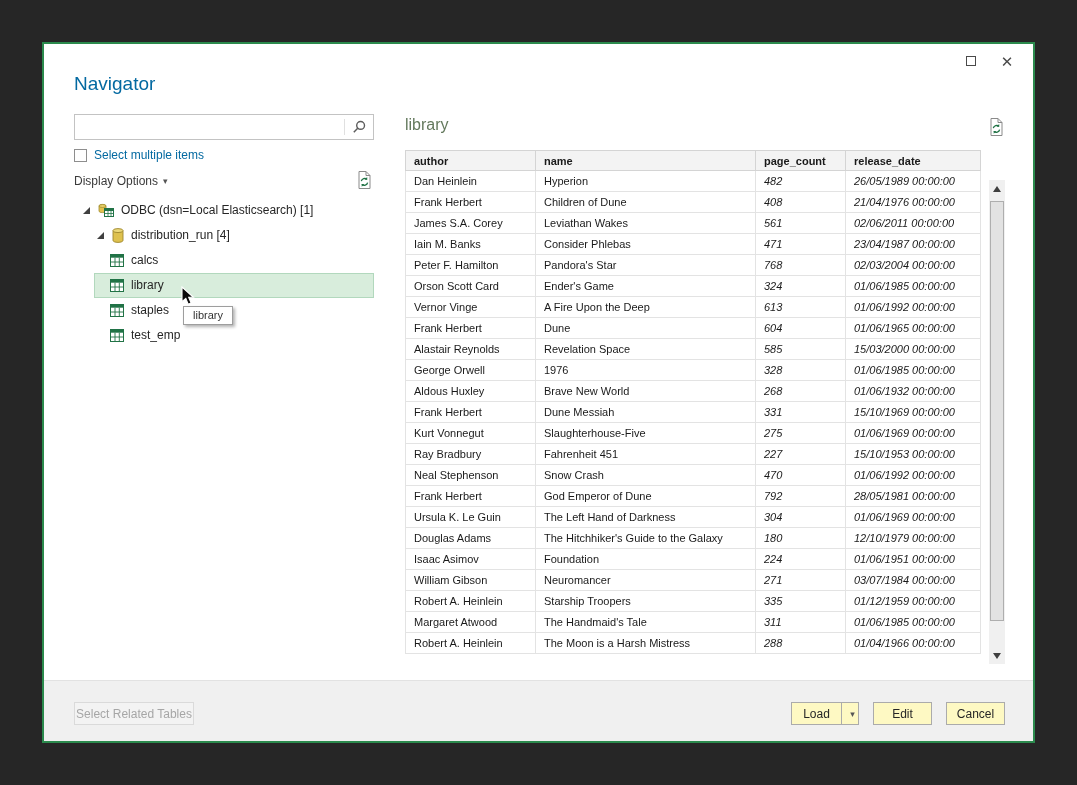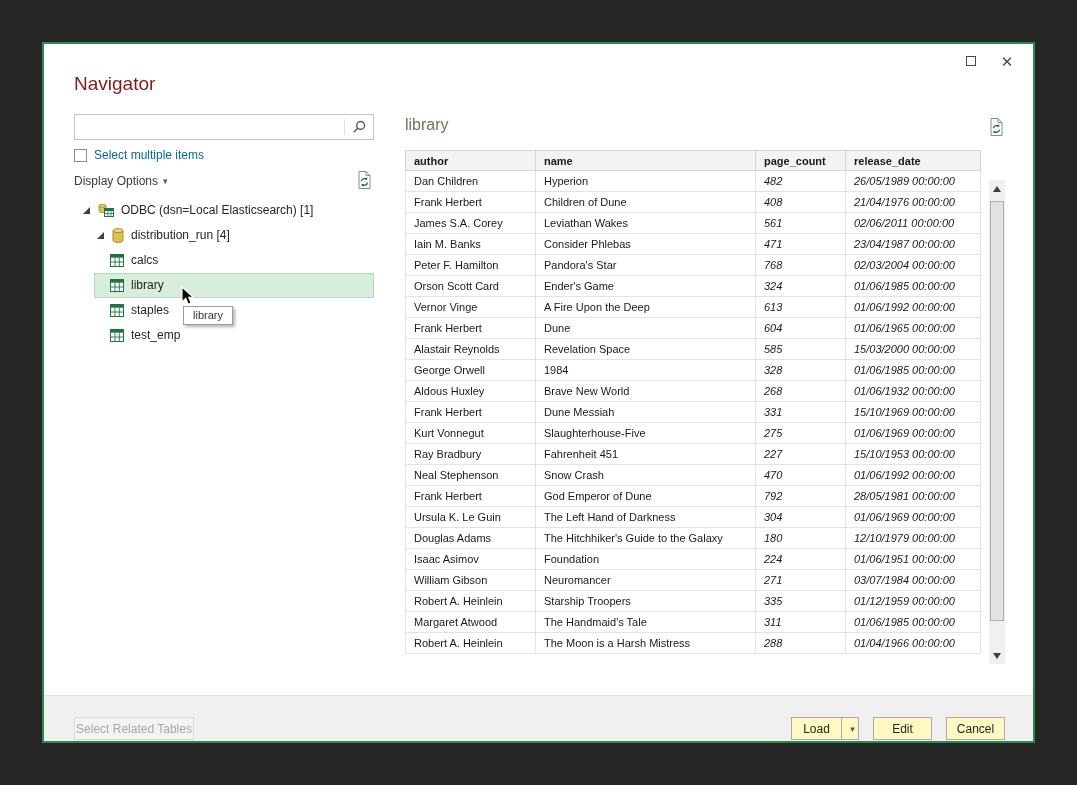--- a/index.html
+++ b/index.html
@@ -15,21 +15,21 @@
     position:absolute; left:42px; top:42px; width:993px; height:701px;
     background:#ffffff; border:2px solid #2b8a4d;
   }
   
   .win-controls { position:absolute; top:5px; right:12px; display:flex; gap:8px; z-index:5; }
   .win-btn { width:28px; height:24px; display:flex; align-items:center; justify-content:center;
              background:transparent; border:none; color:#4a4a4a; font-size:14px; cursor:pointer; }
   .max-glyph { width:10px; height:10px; border:1.5px solid #4a4a4a; display:inline-block; }
   .close-glyph { font-size:15px; color:#4a4a4a; line-height:1; }
 
-  .title { position:absolute; left:30px; top:29px; font-size:19px; color:#7f1d1d; }
+  .title { position:absolute; left:30px; top:29px; font-size:19px; color:#0369a1; }
 
   
   .search-box { position:absolute; left:30px; top:70px; width:300px; height:26px;
                 border:1px solid #c3c3c3; background:#fff; display:flex; align-items:center; }
   .search-input { flex:1; height:100%; border:none; outline:none; padding:0 8px; font-size:12px;
                   font-family:"Liberation Sans", sans-serif; background:transparent; }
   .search-sep { width:1px; height:16px; background:#e0e0e0; }
   .search-icon { width:28px; display:flex; align-items:center; justify-content:center; cursor:pointer; }
 
   
@@ -71,21 +71,21 @@
   
   .scrollbar { position:absolute; left:945px; top:136px; width:16px; height:484px; background:#f0f0f0; }
   .sb-btn { position:absolute; left:0; width:16px; height:17px; background:#f0f0f0; display:flex;
             align-items:center; justify-content:center; cursor:pointer; }
   .sb-btn.up { top:0; } .sb-btn.down { bottom:0; }
   .tri-up { width:0; height:0; border-left:4px solid transparent; border-right:4px solid transparent; border-bottom:6px solid #3f3f3f; }
   .tri-down { width:0; height:0; border-left:4px solid transparent; border-right:4px solid transparent; border-top:6px solid #3f3f3f; }
   .sb-thumb { position:absolute; left:1px; top:21px; width:14px; height:420px; background:#e2e2e2; border:1px solid #aeaeae; cursor:grab; }
 
   
-  .footer { position:absolute; left:0; bottom:0; width:100%; height:46px; background:#f0f0f0; border-top:1px solid #e2e2e2; }
+  .footer { position:absolute; left:0; bottom:0; width:100%; height:61px; background:#f0f0f0; border-top:1px solid #e2e2e2; }
   .btn { position:absolute; top:21px; height:23px; background:#fef9c3; border:1px solid #ababab;
          font-size:12px; color:#262626; font-family:"Liberation Sans", sans-serif; cursor:pointer; }
   .btn.select-related { left:30px; width:120px; background:#f3f3f3; border-color:#dadada; color:#a6a6a6; }
   .split-btn { position:absolute; left:747px; top:21px; display:flex; }
   .btn.load-main { position:static; width:50px; height:23px; border-right:none; }
   .btn.load-arrow { position:static; width:18px; height:23px; display:flex; align-items:center; justify-content:center; }
   .btn.edit { left:829px; width:59px; }
   .btn.cancel { left:902px; width:59px; }
 </style>
 </head>
@@ -256,21 +256,21 @@
       <thead>
           <tr>
             <th>author</th>
             <th>name</th>
             <th>page_count</th>
             <th>release_date</th>
           </tr>
         </thead>
       <tbody>
           <tr>
-            <td>Dan Children</td>
+            <td>Dan Heinlein</td>
             <td>Hyperion</td>
             <td class="num">482</td>
             <td class="num">26/05/1989 00:00:00</td>
           </tr>
           <tr>
             <td>Frank Herbert</td>
             <td>Children of Dune</td>
             <td class="num">408</td>
             <td class="num">21/04/1976 00:00:00</td>
           </tr>
@@ -311,21 +311,21 @@
             <td class="num">01/06/1965 00:00:00</td>
           </tr>
           <tr>
             <td>Alastair Reynolds</td>
             <td>Revelation Space</td>
             <td class="num">585</td>
             <td class="num">15/03/2000 00:00:00</td>
           </tr>
           <tr>
             <td>George Orwell</td>
-            <td>1984</td>
+            <td>1976</td>
             <td class="num">328</td>
             <td class="num">01/06/1985 00:00:00</td>
           </tr>
           <tr>
             <td>Aldous Huxley</td>
             <td>Brave New World</td>
             <td class="num">268</td>
             <td class="num">01/06/1932 00:00:00</td>
           </tr>
           <tr>

